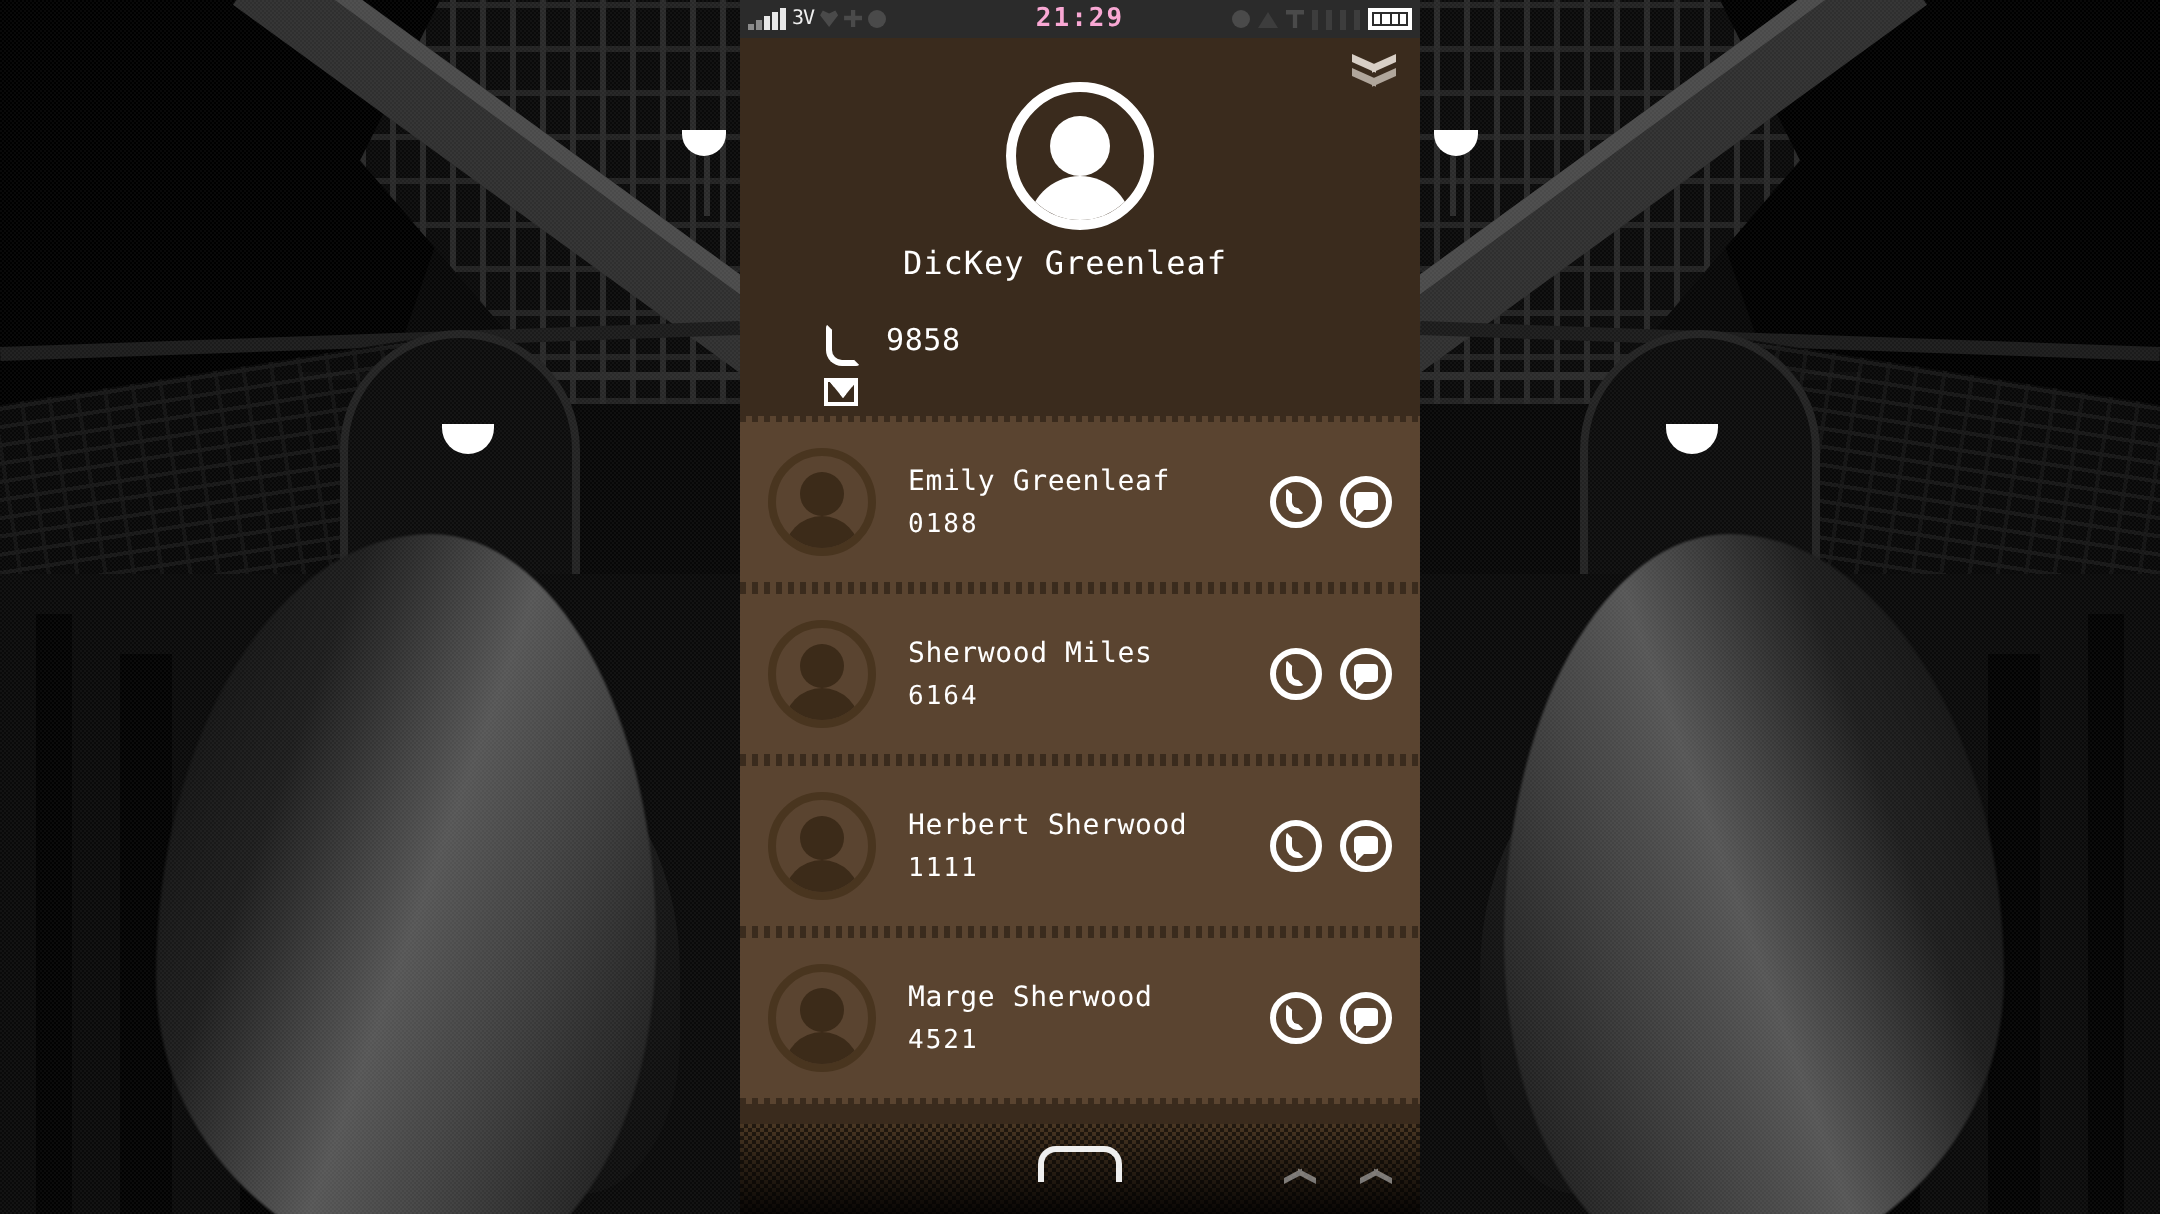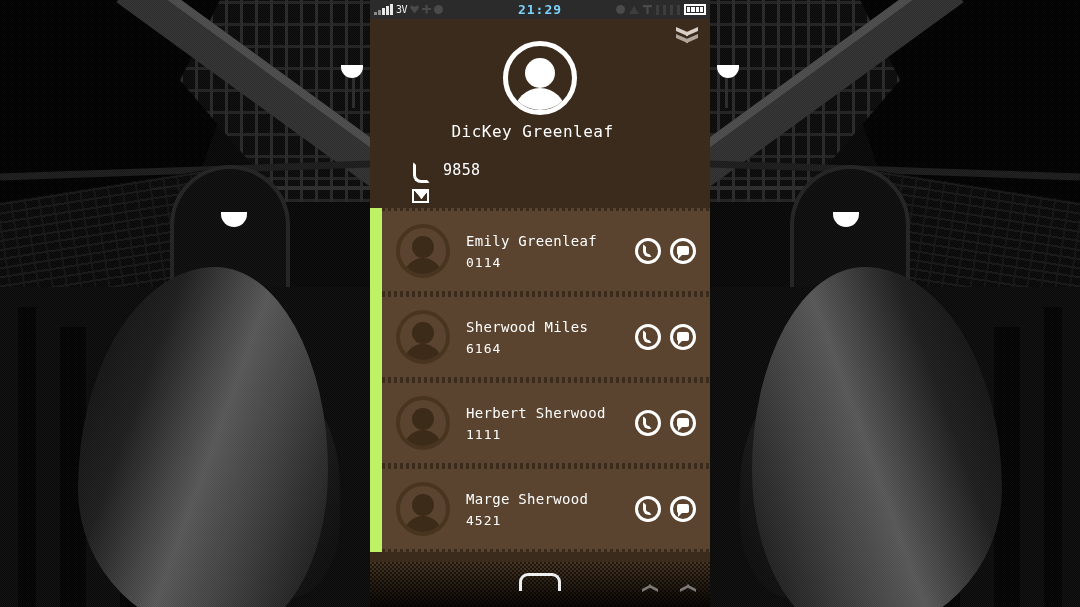--- a/index.html
+++ b/index.html
@@ -113,21 +113,21 @@
   .bars i:nth-child(3){height:7px;}
   .bars i:nth-child(4){height:9px;}
   .bars i:nth-child(5){height:11px;}
   .sbtxt { font-size:10px; letter-spacing:-.5px; color:#efefef; line-height:11px; }
   .sbicon { width:9px; height:9px; background:#4a4a4a; display:inline-block; margin-bottom:1px; }
   .sbicon.heart { clip-path:polygon(50% 100%,0 35%,15% 8%,50% 25%,85% 8%,100% 35%); }
   .sbicon.plus  { clip-path:polygon(38% 0,62% 0,62% 38%,100% 38%,100% 62%,62% 62%,62% 100%,38% 100%,38% 62%,0 62%,0 38%,38% 38%); }
   .sbicon.clock { border-radius:50%; }
   .sb-clock {
     position:absolute; left:0; right:0; text-align:center;
-    font-size:13px; letter-spacing:1px; color:#7dd3fc; font-weight:bold;
+    font-size:13px; letter-spacing:1px; color:#f9a8d4; font-weight:bold;
   }
   .sb-right { position:absolute; right:4px; display:flex; align-items:center; gap:4px; }
   .dot-ic { width:9px; height:9px; background:#4a4a4a; border-radius:50%; }
   .tri-ic { width:0;height:0;border-left:5px solid transparent;border-right:5px solid transparent;border-bottom:8px solid #3d3d3d; }
   .tee-ic { width:9px;height:9px;background:#4a4a4a;clip-path:polygon(0 0,100% 0,100% 25%,62% 25%,62% 100%,38% 100%,38% 25%,0 25%); }
   .bar-ic { width:3px;height:10px;background:#3d3d3d; }
   .battery { width:22px;height:11px;border:2px solid #fff;display:flex;align-items:center;gap:1px;padding:1px; }
   .battery::after{content:"";position:absolute;}
   .battery i { flex:1; height:100%; background:#fff; }
 
@@ -176,21 +176,21 @@
   .ic-mail::before{
     content:""; position:absolute; left:1px; top:0px; width:9px; height:6px;
     border-left:2px solid #fff; border-right:2px solid #fff;
     transform:skewX(0deg) rotate(0deg);
     border-bottom:2px solid #fff;
     clip-path:polygon(0 0,100% 0,50% 100%);
     background:#fff;
   }
 
   
-  .list { position:relative; background:#bef264;padding-left:12px; }
+  .list { position:relative; background:#0369a1; }
   .row {
     position:relative; height:86px; background:#5a4430;
     display:flex; align-items:center; padding:0 14px; cursor:pointer;
   }
   .row::after{
     content:""; position:absolute; left:0; right:0; bottom:0; height:3px;
     background-image:repeating-linear-gradient(90deg,#3a2b1d 0 3px,transparent 3px 6px);
   }
   .row::before{
     content:""; position:absolute; left:0; right:0; top:0; height:3px;
@@ -353,21 +353,21 @@
   </div>
 
   <div class="list" id="contact-list">
       <div class="row">
         <div class="avatar-sm">
           <span class="h"></span>
           <span class="b"></span>
         </div>
         <div class="rowtext">
           <div class="rowname">Emily Greenleaf</div>
-          <div class="rownum">0114</div>
+          <div class="rownum">0188</div>
         </div>
         <div class="actions">
           <div class="abtn">
             <span class="gl-phone"></span>
           </div>
           <div class="abtn">
             <span class="gl-msg"></span>
           </div>
         </div>
       </div>

